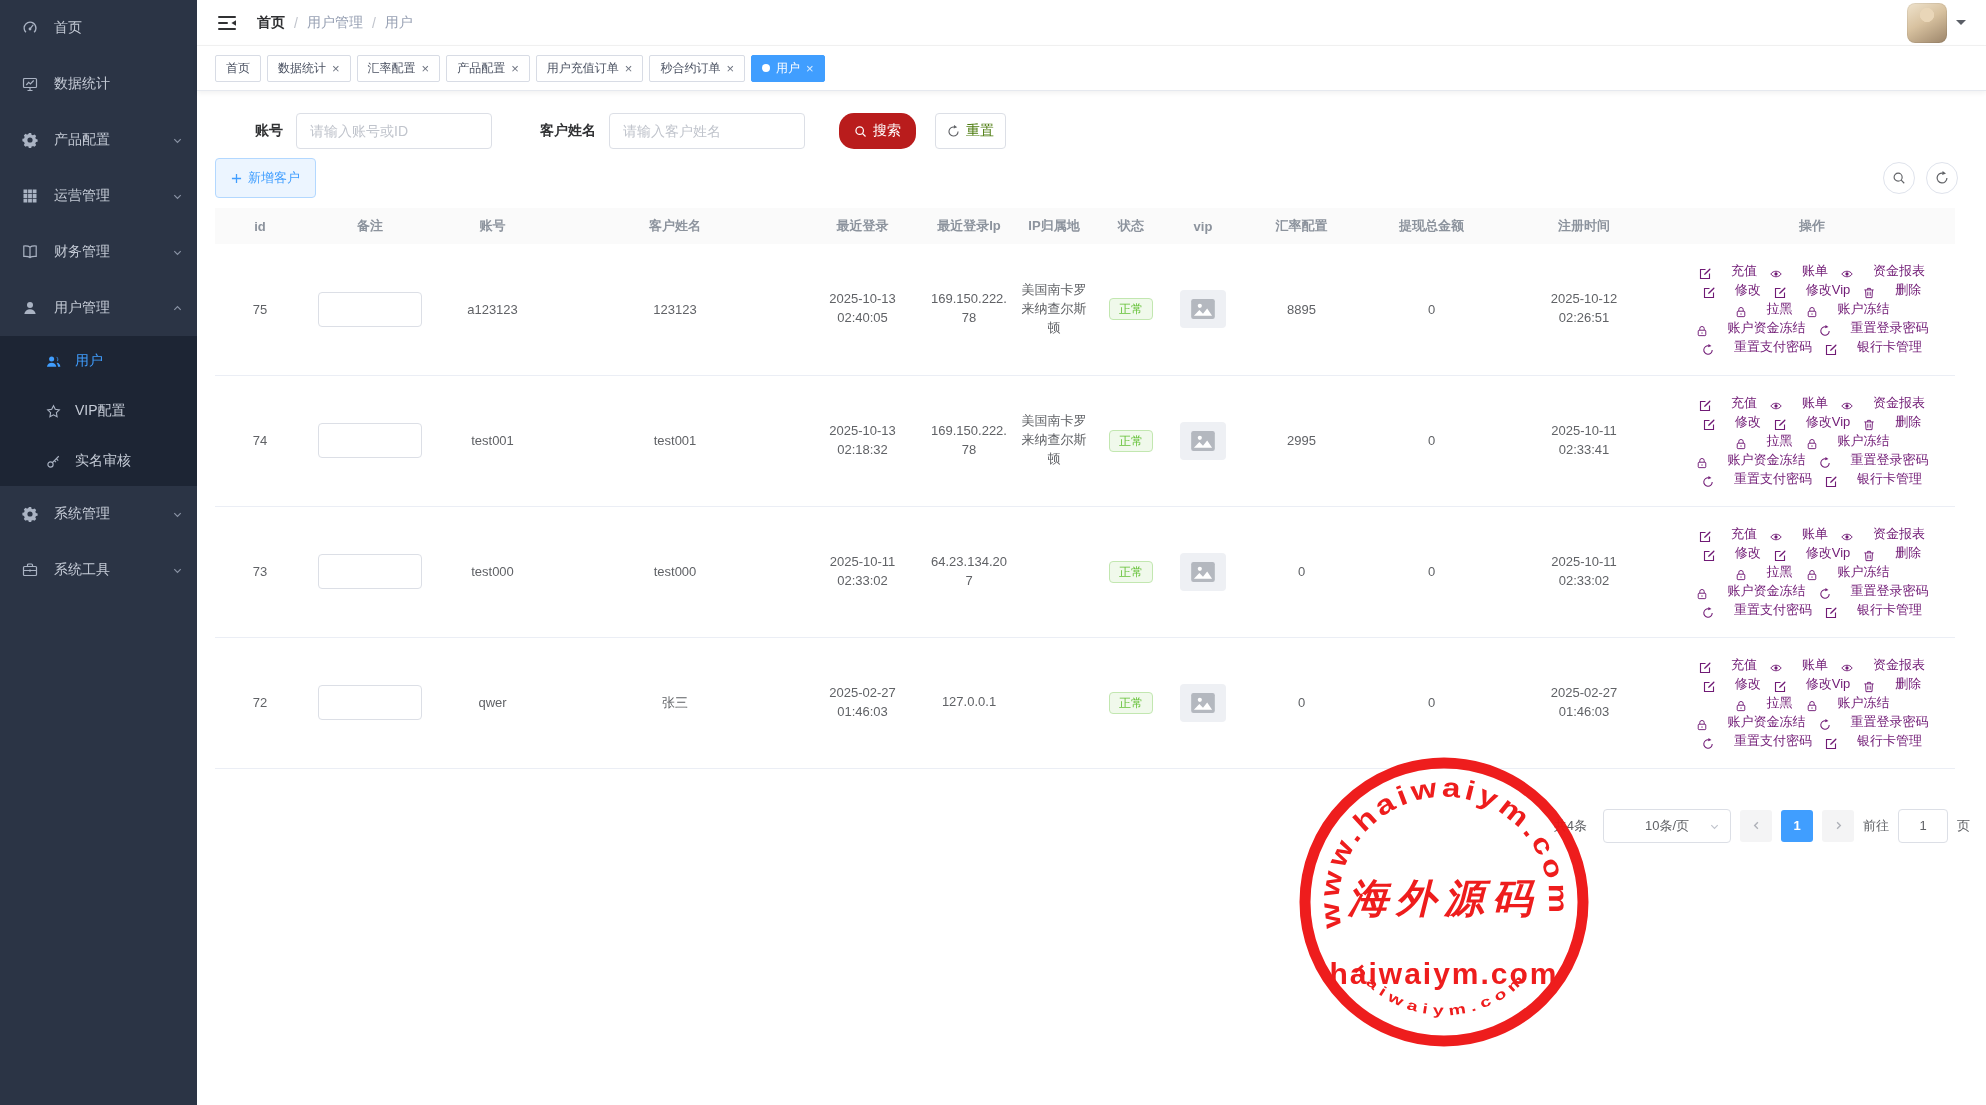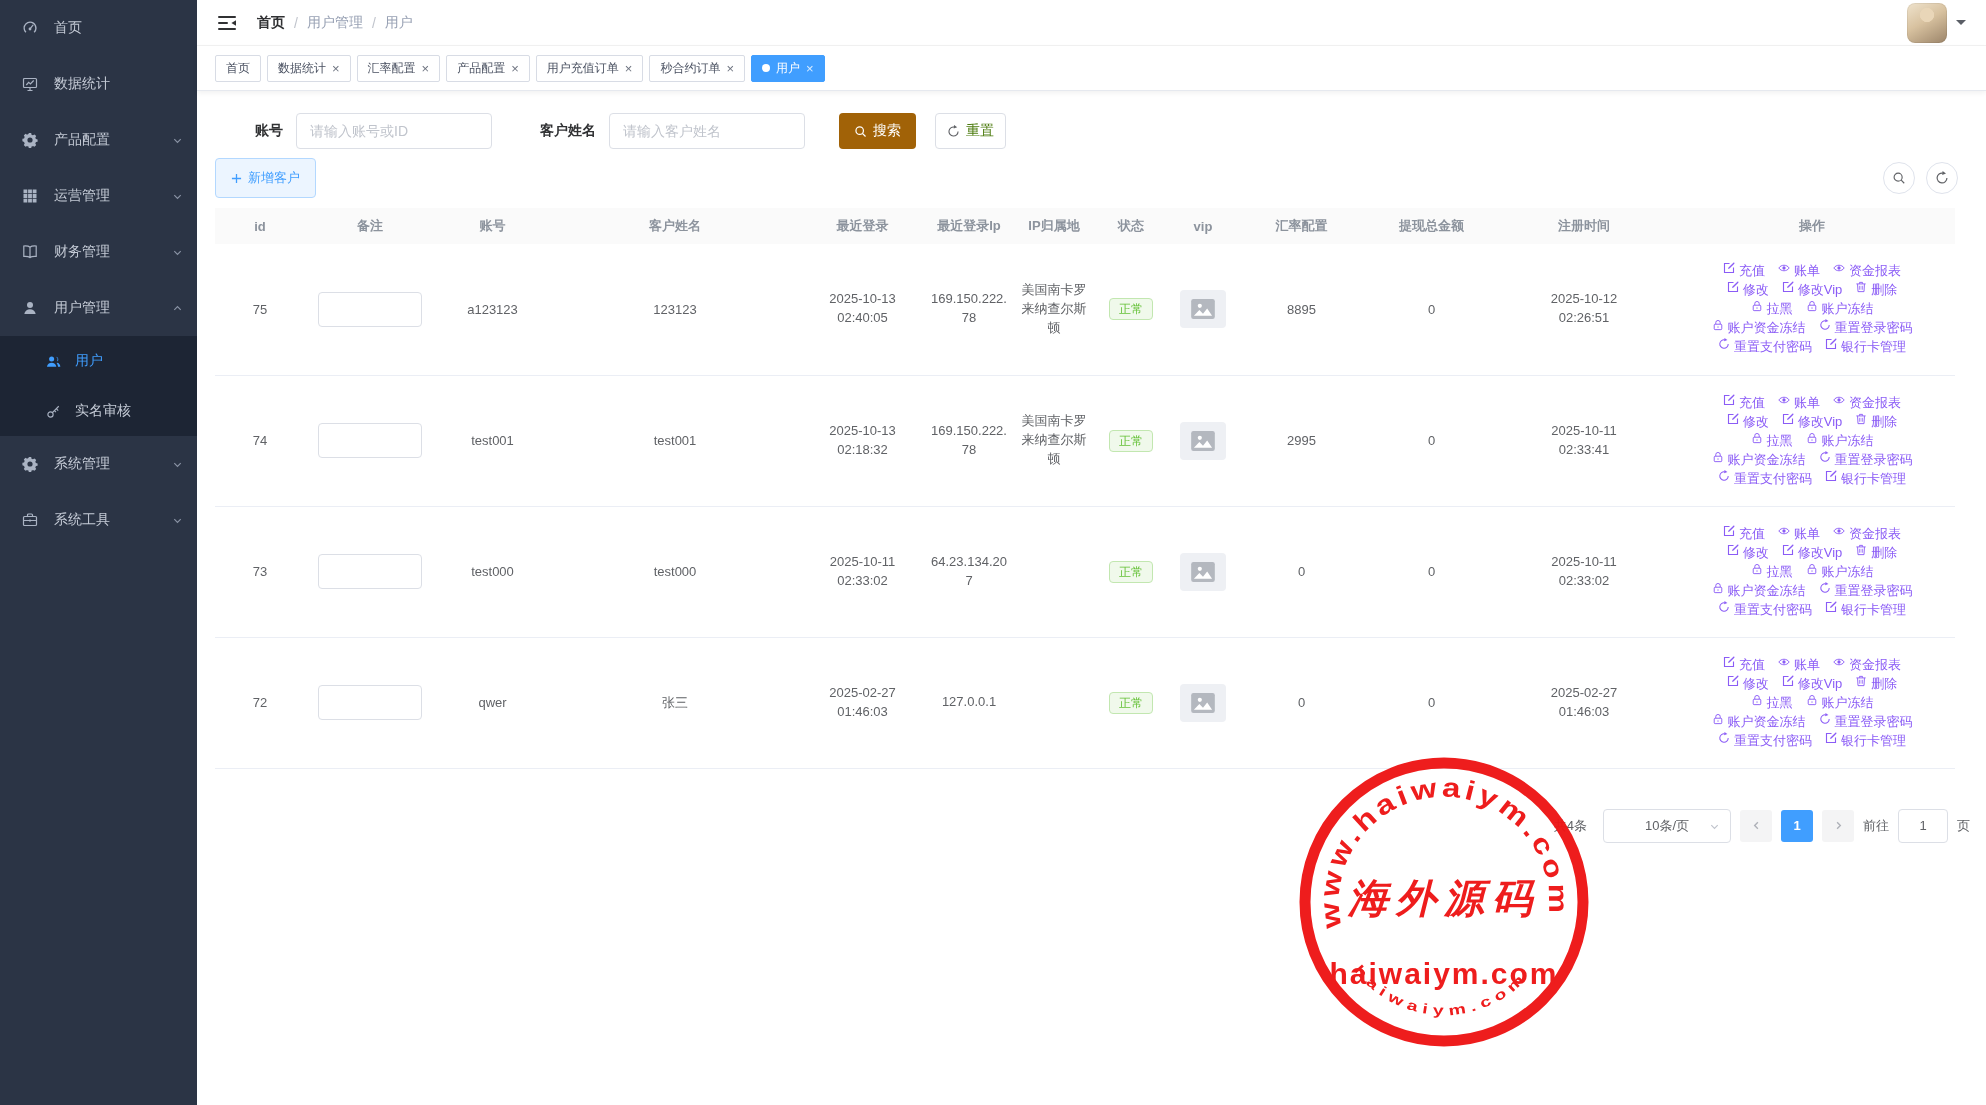--- a/index.html
+++ b/index.html
@@ -55,21 +55,21 @@
 
   .content { flex:1; padding:0 14px 0 18px; position:relative; }
 
   .search-row { display:flex; align-items:center; margin-top:22px; padding-left:40px; }
   .field-label { font-size:14px; color:#303133; font-weight:700; margin-right:13px; white-space:nowrap; }
   .text-input { width:196px; height:36px; border:1px solid #dcdfe6; border-radius:4px; padding:0 13px; font-size:14px; color:#606266; outline:none; }
   .text-input::placeholder { color:#c0c4cc; }
   .lbl-gap { margin-left:48px; }
   .btn { height:36px; border-radius:4px; font-size:14px; display:inline-flex; align-items:center; justify-content:center; gap:6px; cursor:pointer; border:1px solid transparent; }
   .btn svg { width:13px; height:13px; }
-  .btn-primary { background:#a16207; color:#fff; width:77px; margin-left:34px; }
+  .btn-primary { background:#b91c1c; color:#fff; width:77px; margin-left:34px;border-radius:15px; }
   .btn-plain { background:#fff; border-color:#dcdfe6; color:#4d7c0f; width:71px; margin-left:19px; }
 
   .toolbar-row { margin-top:9px; display:flex; align-items:center; }
   .add-btn { height:40px; padding:0 15px; background:#ecf5ff; border:1px solid #b3d8ff; color:#409eff; border-radius:4px;
     font-size:13px; display:inline-flex; align-items:center; gap:6px; cursor:pointer; }
   .add-btn svg { width:11px; height:11px; }
   .toolbar-right { margin-left:auto; display:flex; gap:11px; padding-right:14px; }
   .circle-btn { width:32px; height:32px; border-radius:50%; border:1px solid #dfe3ec; background:#fff; color:#606266;
     display:inline-flex; align-items:center; justify-content:center; cursor:pointer; }
   .circle-btn svg { width:14px; height:14px; }
@@ -84,21 +84,21 @@
   .user-table col.c10{width:125px}.user-table col.c11{width:135px}.user-table col.c12{width:170px}
   .user-table col.c13{width:286px}
   td.break { word-break:break-all; line-height:1.45; }
   td.cjk { line-height:1.45; }
   .twoline { display:inline-block; width:92px; line-height:1.45; }
   .remark-input { width:104px; height:35px; border:1px solid #dcdfe6; border-radius:4px; background:#fff; outline:none; padding:0 8px; font-size:13px; }
   .status-badge { display:inline-block; padding:4px 9px; font-size:12px; color:#67c23a; background:#f0f9eb; border:1px solid #c2e7b0; border-radius:4px; line-height:1; }
   .vip-thumb { display:inline-flex; width:46px; height:38px; background:#eef0f4; border-radius:4px; align-items:center; justify-content:center; cursor:pointer; }
   .ops { display:flex; flex-direction:column; gap:1px; align-items:center; }
   .ops-line { display:flex; justify-content:center; gap:13px; line-height:18px; }
-  .op-link { color:#8b5cf6; text-decoration:none; display:inline-flex; align-items:flex-start; gap:4px; white-space:nowrap; cursor:pointer; font-size:13px; }
+  .op-link { color:#701a75; text-decoration:none; display:inline-flex; align-items:flex-end; gap:20px; white-space:nowrap; cursor:pointer; font-size:13px; }
   .op-ic-wrap { display:inline-flex; }
   .op-ic { width:12px; height:12px; }
 
   
   .pagination { display:flex; align-items:center; justify-content:flex-end; margin-top:40px; gap:9px; font-size:13px; color:#606266; padding-right:2px; }
   .total-label { margin-right:7px; }
   .page-size-select { position:relative; width:128px; height:34px; border:1px solid #dcdfe6; border-radius:4px; display:flex; align-items:center; justify-content:center; cursor:pointer; color:#606266; background:#fff; }
   .page-size-select .sel-caret { position:absolute; right:10px; top:11px; color:#c0c4cc; display:inline-flex; }
   .page-size-select svg { width:11px; height:11px; }
   .page-btn { width:32px; height:32px; border-radius:3px; background:#f4f4f5; color:#aeb1b8; display:inline-flex; align-items:center; justify-content:center; cursor:pointer; }
@@ -193,20 +193,28 @@
       <div class="submenu">
         <div class="submenu-item active">
           <span class="ic">
             <svg viewBox="0 0 16 16" fill="currentColor">
                 <circle cx="6" cy="5.4" r="2.7"></circle>
                 <path d="M1 13.6c.4-2.9 2.5-4.4 5-4.4s4.6 1.5 5 4.4z"></path>
                 <path d="M10.4 3a2.7 2.7 0 011.3 5.1c.4-.8.6-1.7.6-2.7 0-.9-.7-1.8-1.9-2.4zM12.3 9.4c1.7.6 2.8 2.1 3 4.2h-2.5c-.1-1.7-.6-3.2-1.6-4.1z"></path>
               </svg>
           </span>
           <span>用户</span>
+        </div>
+        <div class="submenu-item">
+          <span class="ic">
+            <svg viewBox="0 0 16 16" fill="none" stroke="currentColor" stroke-width="1.2">
+                <path d="M8 1.8l1.9 3.9 4.3.6-3.1 3 .7 4.2L8 11.5l-3.8 2 .7-4.2-3.1-3 4.3-.6z"></path>
+              </svg>
+          </span>
+          <span>VIP配置</span>
         </div>
         <div class="submenu-item">
           <span class="ic">
             <svg viewBox="0 0 16 16" fill="none" stroke="currentColor" stroke-width="1.2">
                 <circle cx="4.8" cy="11.2" r="2.8"></circle>
                 <path d="M6.8 9.2L13.6 2.4M11 5l2 2M9 7l1.6 1.6"></path>
               </svg>
           </span>
           <span>实名审核</span>
         </div>

